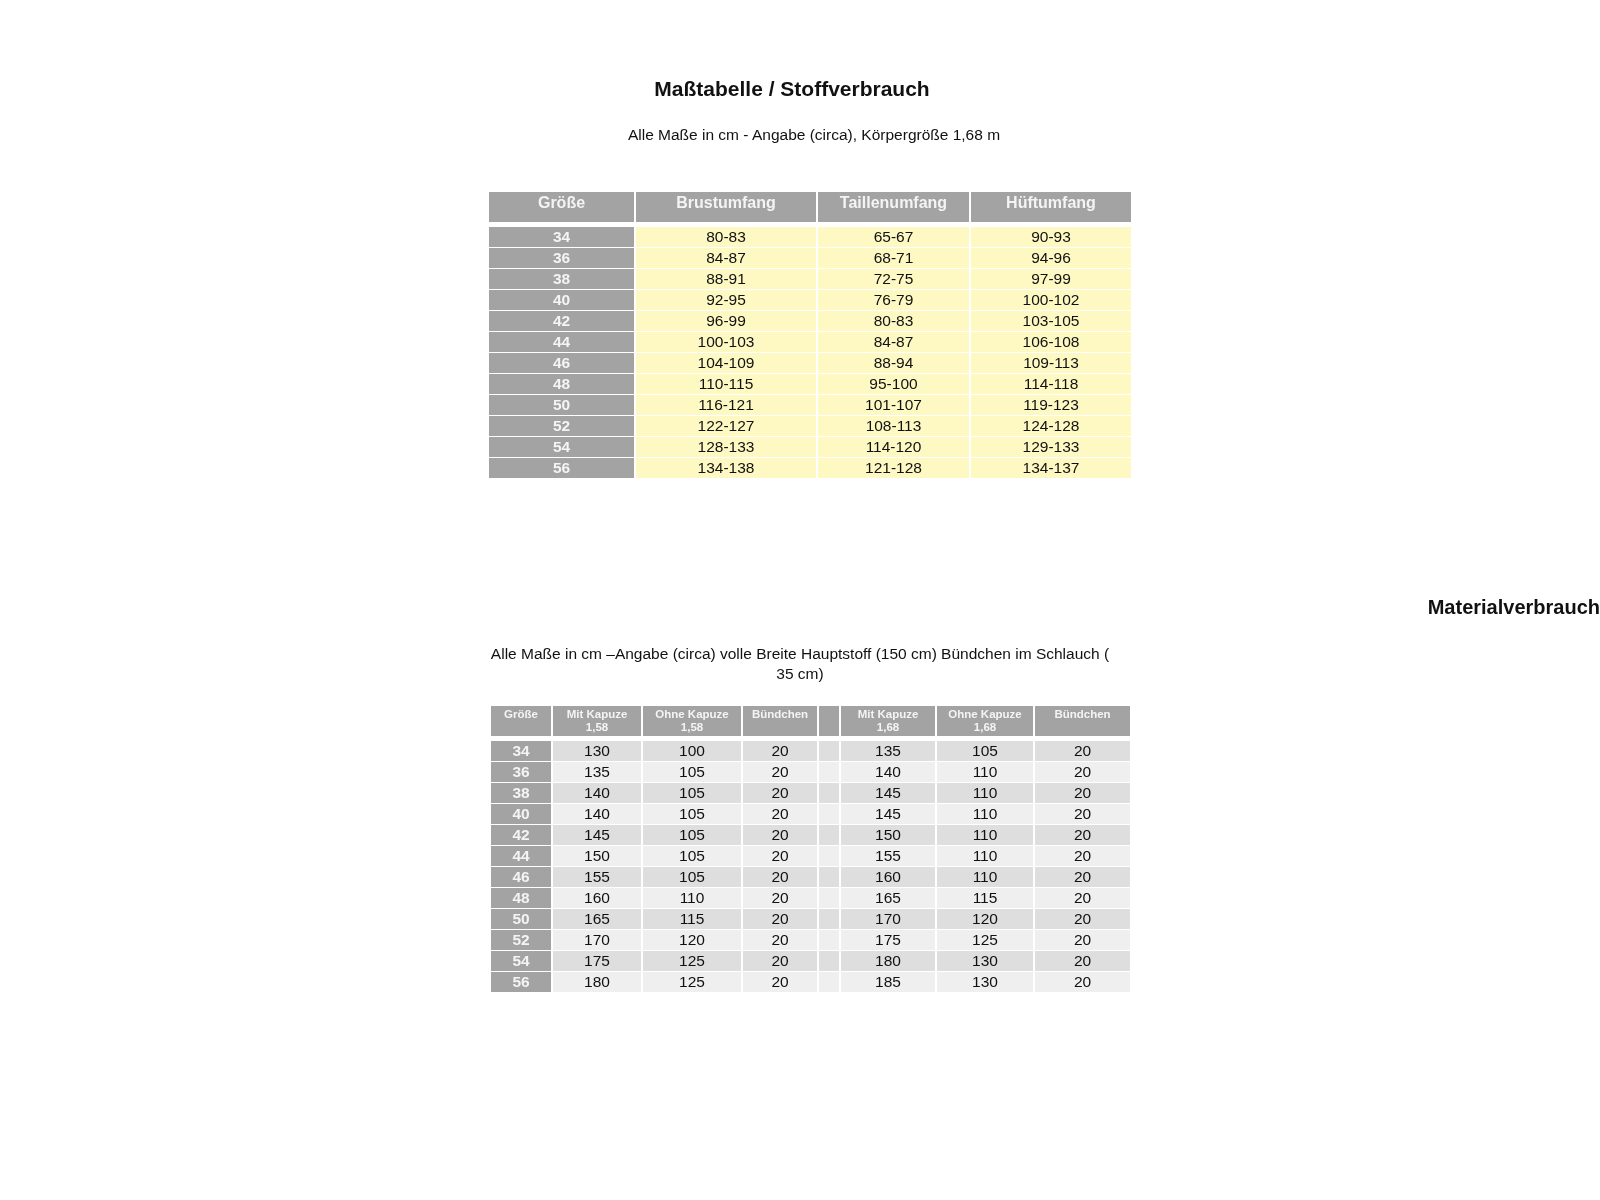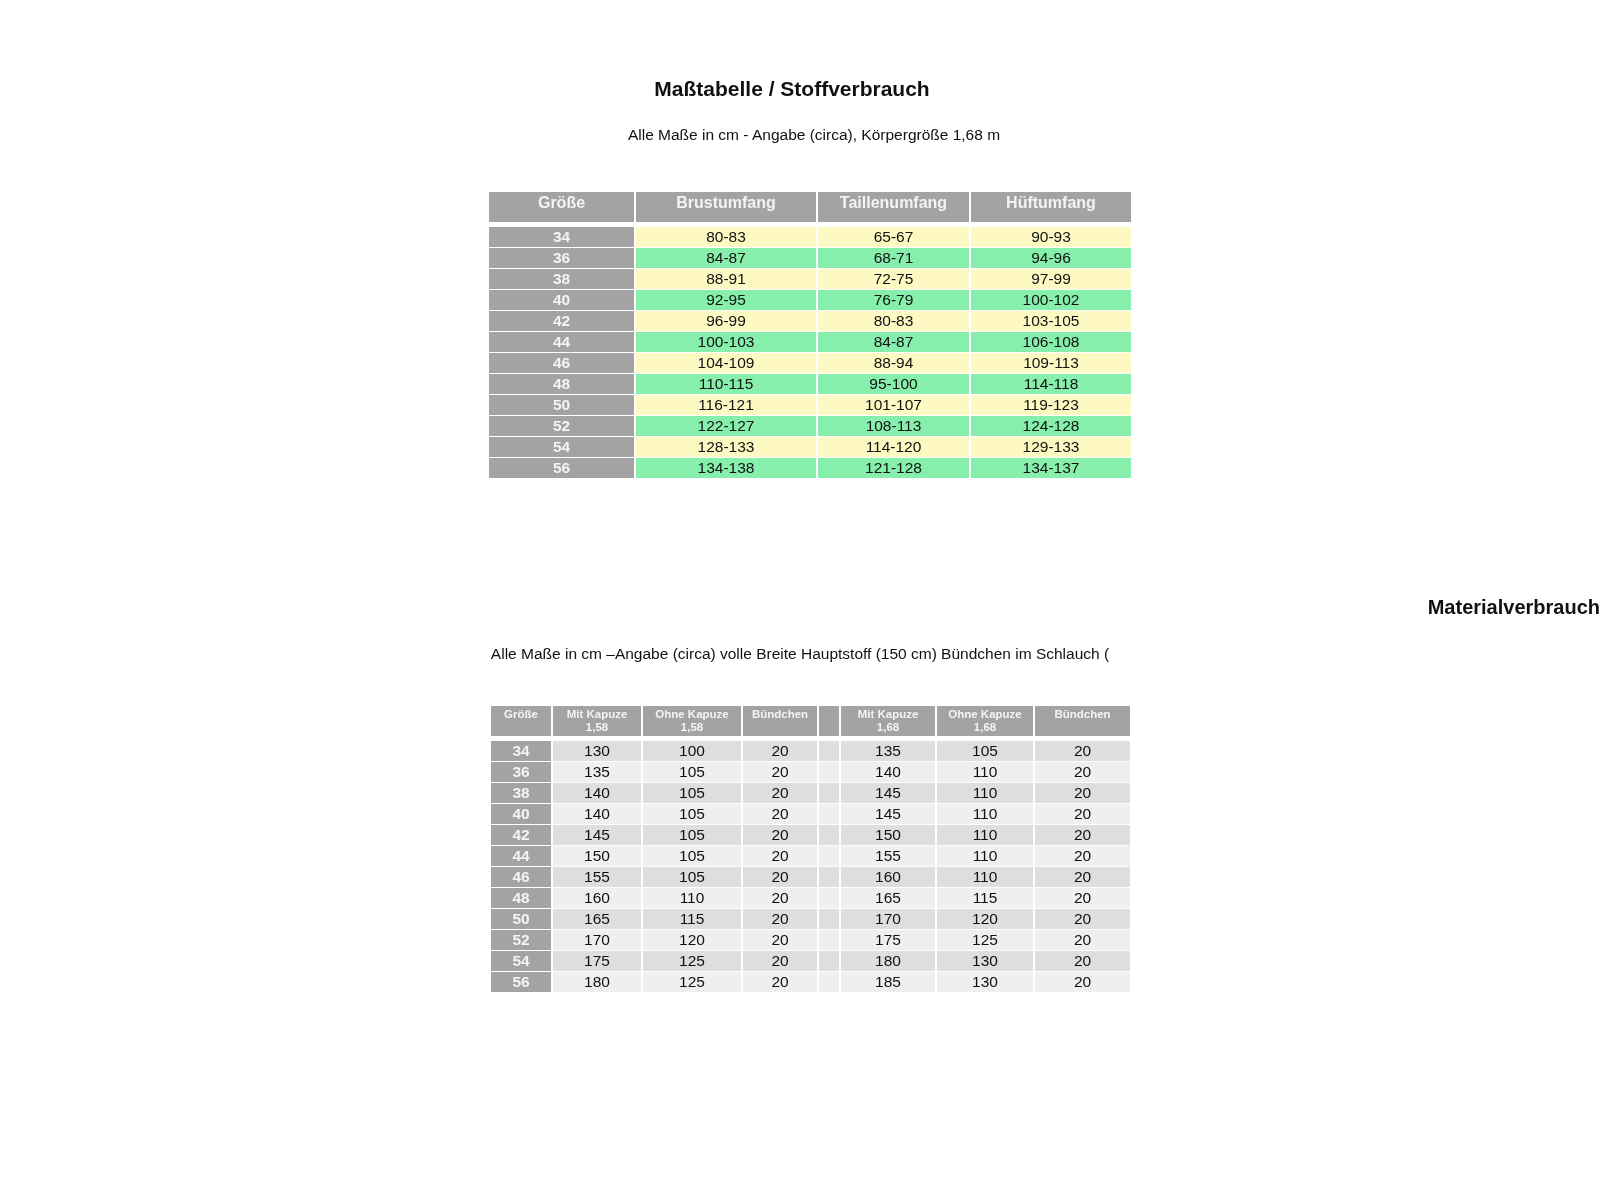--- a/index.html
+++ b/index.html
@@ -11,21 +11,21 @@
     table { border-collapse: separate; position: absolute; margin-top: 23px; }
     td, th { padding: 0; text-align: center; }
 
     
     #t1 { left: 487px; top: 168px; border-spacing: 2px 1px; }
     #t1 th { background: #a3a3a3; color: #f4f4f4; font-weight: bold; font-size: 16px; height: 30px; vertical-align: top; padding-top: 2px; box-sizing: border-box; }
     #t1 .gap td { height: 3px; background: transparent; }
     #t1 td { height: 20px; font-size: 15.5px; line-height: 20px; }
     #t1 td.size { background: #a3a3a3; color: #f4f4f4; font-weight: bold; }
     #t1 tr.odd td.val { background: #fef9c3; text-align: center; }
-    #t1 tr.even td.val { background: #86efac; }
+    #t1 tr.even td.val { background: #fef9c3; }
     #t1 col.c0 { width: 145px; } #t1 col.c1 { width: 180px; } #t1 col.c2 { width: 151px; } #t1 col.c3 { width: 160px; }
 
     .title2 { position: absolute; left: 0; width: 1600px; top: 596px; text-align: right; font-weight: bold; font-size: 20px; }
     .sub2 { position: absolute; left: 0; width: 1600px; top: 644px; text-align: center; font-size: 15.5px; line-height: 20px; }
 
     
     #t2 { left: 489px; top: 682px; border-spacing: 2px 1px; }
     #t2 th { background: #a3a3a3; color: #f4f4f4; font-weight: bold; font-size: 11.5px; line-height: 13px; height: 30px; vertical-align: top; padding-top: 2px; box-sizing: border-box; }
     #t2 .gap td { height: 3px; background: transparent; }
     #t2 td { height: 20px; font-size: 15.5px; line-height: 20px; }
@@ -134,20 +134,21 @@
         <td class="val">134-138</td>
         <td class="val">121-128</td>
         <td class="val">134-137</td>
       </tr>
     </tbody>
 </table>
 
 <div class="title2">Materialverbrauch</div>
 <div class="sub2">
   <div>Alle Maße in cm –Angabe (circa) volle Breite Hauptstoff (150 cm) Bündchen im Schlauch (</div>
+  <div>35 cm)</div>
 </div>
 
 <table id="t2">
   <colgroup>
       <col class="c0">
       <col class="c1">
       <col class="c2">
       <col class="c3">
       <col class="c4">
       <col class="c5">

